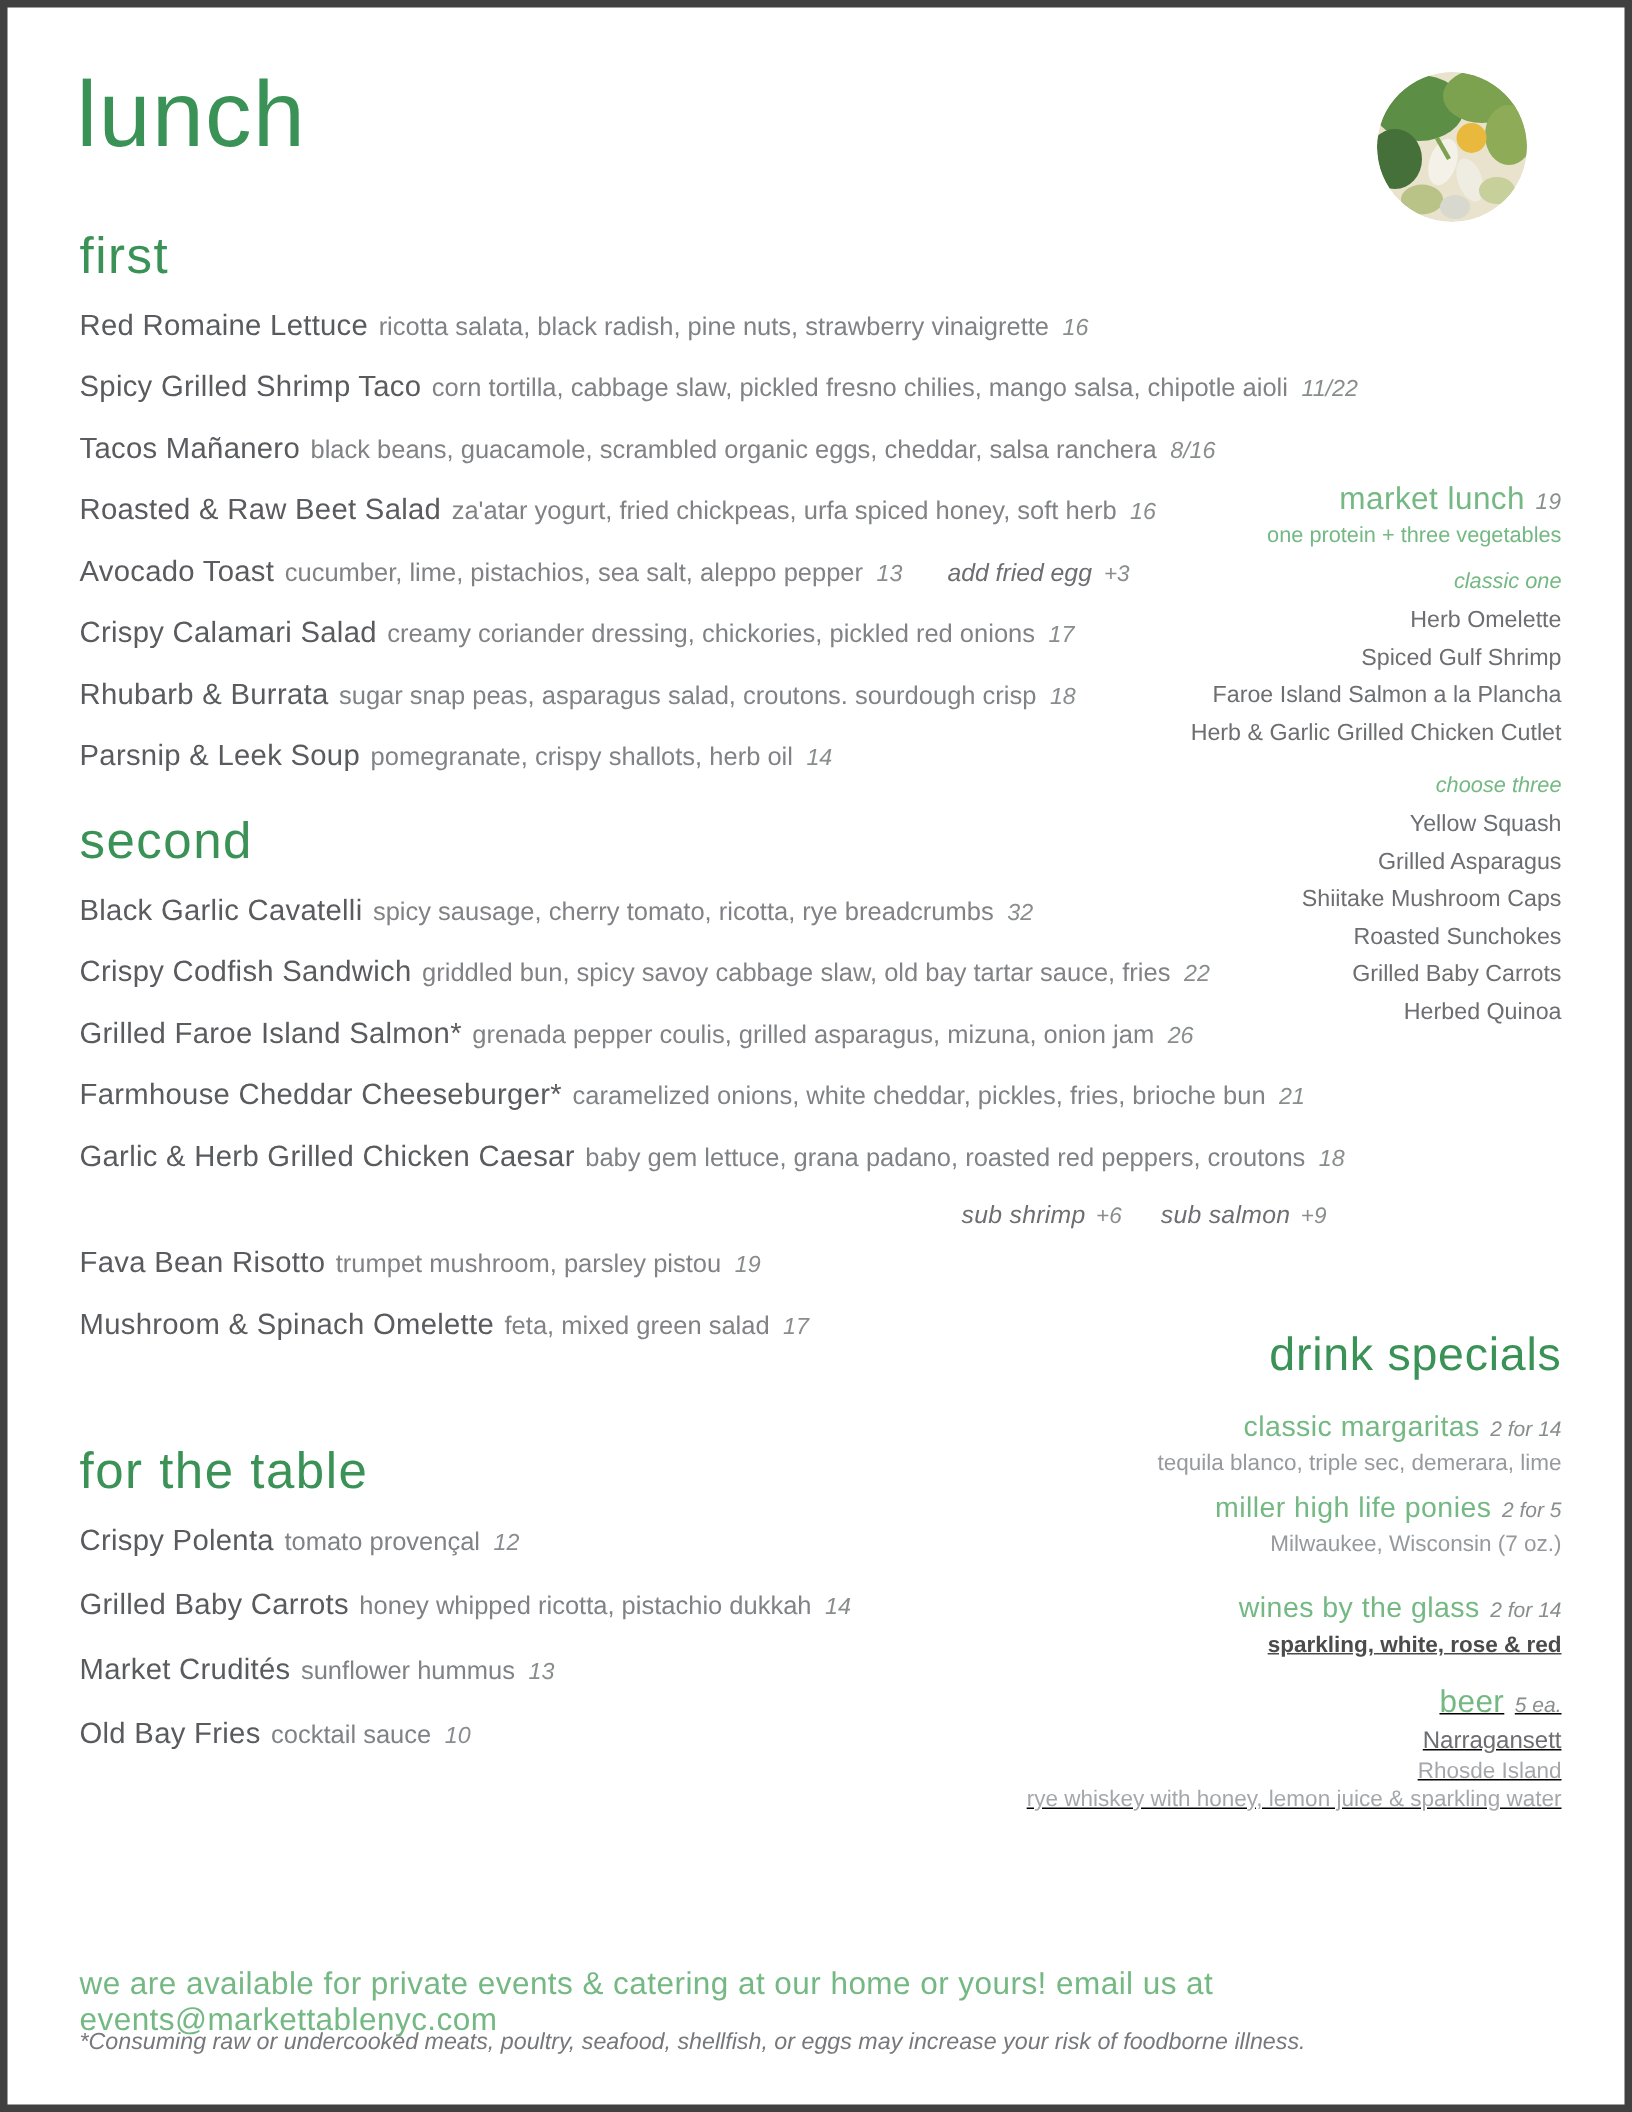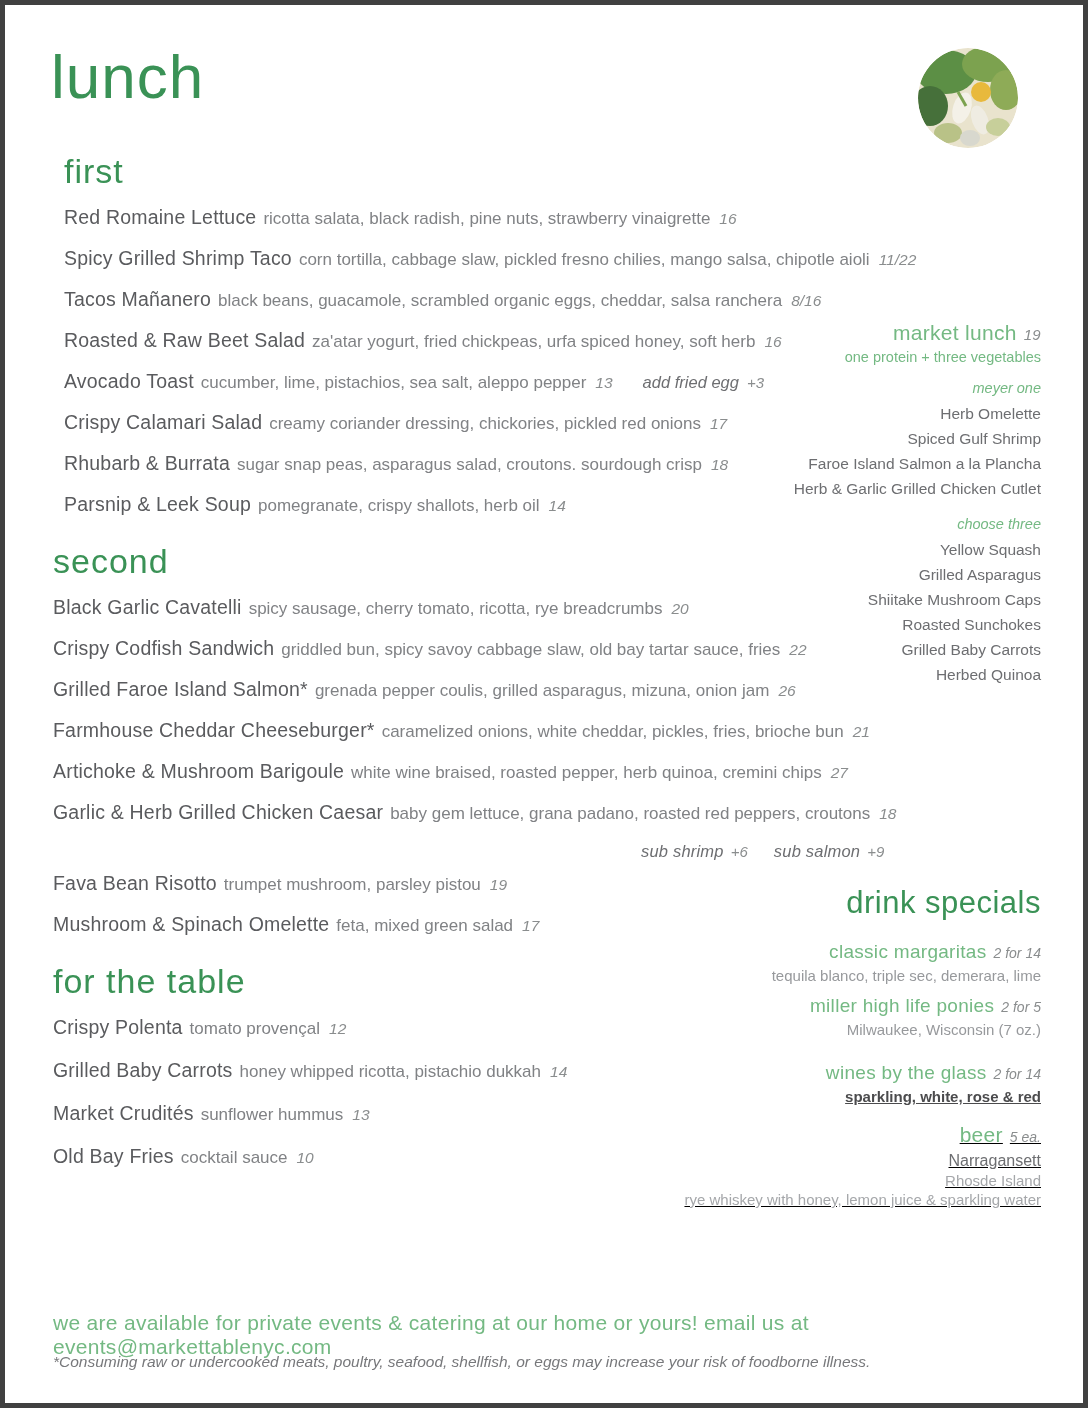--- a/index.html
+++ b/index.html
@@ -19,21 +19,21 @@
   .page { position:absolute; inset:0; background:#fff; border:5px solid #404040; overflow:hidden; }
 
   .title {
     position:absolute; left:46px; top:36px;
     font-size:62px; font-weight:300; letter-spacing:1px; color:var(--green);
   }
   .logo { position:absolute; left:913px; top:43px; width:100px; height:100px; border-radius:50%; overflow:hidden; }
   .logo svg { display:block; }
 
   .col { position:absolute; left:48px; }
-  #sec-first  { top:146px;margin-left:11px; }
+  #sec-first  { top:146px; }
   #sec-second { top:536px; }
   #sec-table  { top:956px; }
   h2.sec {
     font-size:34px; font-weight:300; letter-spacing:1px; color:var(--green);
     margin:0 0 14px 0; line-height:40px;
   }
   .item { white-space:nowrap; margin-bottom:15px; font-size:19.5px; line-height:24px; }
   #sec-table .item { margin-bottom:17px; }
   .nm { color:var(--name-gray); letter-spacing:0.2px; }
   .ds { color:var(--desc-gray); font-size:17px; margin-left:7px; }
@@ -111,42 +111,41 @@
       <div class="item"><span class="nm">Avocado Toast</span><span class="ds">cucumber, lime, pistachios, sea salt, aleppo pepper</span><span class="pr">13</span><span class="addon">add fried egg</span><span class="addon-pr">+3</span></div>
       <div class="item"><span class="nm">Crispy Calamari Salad</span><span class="ds">creamy coriander dressing, chickories, pickled red onions</span><span class="pr">17</span></div>
       <div class="item"><span class="nm">Rhubarb &amp; Burrata</span><span class="ds">sugar snap peas, asparagus salad, croutons. sourdough crisp</span><span class="pr">18</span></div>
       <div class="item"><span class="nm">Parsnip &amp; Leek Soup</span><span class="ds">pomegranate, crispy shallots, herb oil</span><span class="pr">14</span></div>
     </div>
   </section>
 
   <aside id="market-lunch">
     <div class="ml-title"><span>market lunch</span><span class="ml-price">19</span></div>
     <div class="ml-sub">one protein + three vegetables</div>
-    <div class="ml-choose">meyer one</div>
+    <div class="ml-choose">classic one</div>
     <div class="ml-line">Herb Omelette</div>
     <div class="ml-line">Spiced Gulf Shrimp</div>
     <div class="ml-line">Faroe Island Salmon a la Plancha</div>
     <div class="ml-line">Herb &amp; Garlic Grilled Chicken Cutlet</div>
     <div class="ml-choose">choose three</div>
     <div class="ml-line">Yellow Squash</div>
     <div class="ml-line">Grilled Asparagus</div>
     <div class="ml-line">Shiitake Mushroom Caps</div>
     <div class="ml-line">Roasted Sunchokes</div>
     <div class="ml-line">Grilled Baby Carrots</div>
     <div class="ml-line">Herbed Quinoa</div>
   </aside>
 
   <section class="col" id="sec-second">
     <h2 class="sec">second</h2>
     <div>
-      <div class="item"><span class="nm">Black Garlic Cavatelli</span><span class="ds">spicy sausage, cherry tomato, ricotta, rye breadcrumbs</span><span class="pr">20</span></div>
+      <div class="item"><span class="nm">Black Garlic Cavatelli</span><span class="ds">spicy sausage, cherry tomato, ricotta, rye breadcrumbs</span><span class="pr">32</span></div>
       <div class="item"><span class="nm">Crispy Codfish Sandwich</span><span class="ds">griddled bun, spicy savoy cabbage slaw, old bay tartar sauce, fries</span><span class="pr">22</span></div>
       <div class="item"><span class="nm">Grilled Faroe Island Salmon*</span><span class="ds">grenada pepper coulis, grilled asparagus, mizuna, onion jam</span><span class="pr">26</span></div>
       <div class="item"><span class="nm">Farmhouse Cheddar Cheeseburger*</span><span class="ds">caramelized onions, white cheddar, pickles, fries, brioche bun</span><span class="pr">21</span></div>
-      <div class="item"><span class="nm">Artichoke &amp; Mushroom Barigoule</span><span class="ds">white wine braised, roasted pepper, herb quinoa, cremini chips</span><span class="pr">27</span></div>
       <div class="item"><span class="nm">Garlic &amp; Herb Grilled Chicken Caesar</span><span class="ds">baby gem lettuce, grana padano, roasted red peppers, croutons</span><span class="pr">18</span></div>
       <div class="sub-line"><span class="sub-lbl">sub shrimp</span><span class="sub-pr">+6</span><span class="sub-lbl">sub salmon</span><span class="sub-pr last">+9</span></div>
       <div class="item"><span class="nm">Fava Bean Risotto</span><span class="ds">trumpet mushroom, parsley pistou</span><span class="pr">19</span></div>
       <div class="item"><span class="nm">Mushroom &amp; Spinach Omelette</span><span class="ds">feta, mixed green salad</span><span class="pr">17</span></div>
     </div>
   </section>
 
   <aside id="drinks">
     <h2 class="dr-heading">drink specials</h2>
     <div class="dr-entry">

